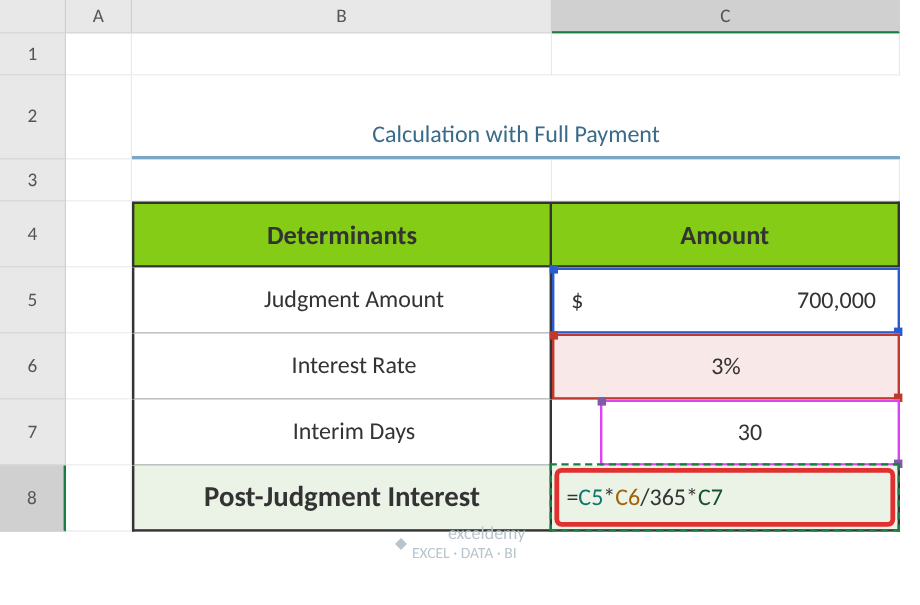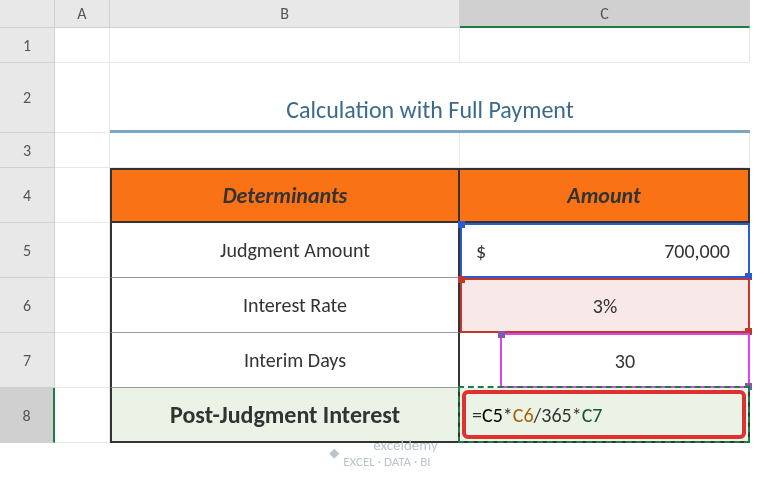--- a/index.html
+++ b/index.html
@@ -57,38 +57,37 @@
       padding: 0 8px;
       font-size: 19px;
       color: #333;
       background: #fff;
     }
     .title-cell {
       grid-column: 3 / 5;
       display: flex;
       align-items: flex-end;
       justify-content: center;
-      font-size: 24px;
+      font-size: 20px;
       color: #3a6b8a;
       border-bottom: 3px solid #7aa8c4;
       padding-bottom: 6px;
       background: #fff;
       font-weight: 400;
     }
     .table-border-left { border-left: 2px solid #333; }
     .table-border-top { border-top: 2px solid #333; }
     .table-border-right { border-right: 2px solid #333; }
     .table-border-bottom { border-bottom: 2px solid #333; }
     .header-cell {
-      background: #f97316;
+      background: #84cc16;
       font-weight: bold;
       font-size: 22px;
       justify-content: center;
       border-bottom: 2px solid #333;
-      font-style: italic;
     }
     .header-cell.det { border-right: 2px solid #333; }
     .label-cell {
       justify-content: center;
       font-size: 20px;
       border-right: 2px solid #333;
       border-bottom: 1px solid #999;
       padding-left: 28px;
     }
     .value-cell {
@@ -129,21 +128,21 @@
       border-radius: 6px;
       pointer-events: none;
     }
     .active-border {
       position: absolute;
       inset: -2px;
       border: 2px dashed #1a7e43;
       pointer-events: none;
     }
     .f-eq { color:#333; }
-    .f-blue { color:#000000; }
+    .f-blue { color:#0f766e; }
     .f-red { color:#a16207; }
     .f-purple { color:#14532d;text-align:center; }
     .amount-val { display:flex; width:100%; justify-content:space-between; padding:0 10px 0 6px; }
     .centered { justify-content:center; }
     .watermark {
       position:absolute;
       bottom:35px; left:50%; transform:translateX(-50%);
       font-size:13px; color:#b8c5cc;
       display:flex; align-items:center; gap:4px;
       pointer-events:none;

